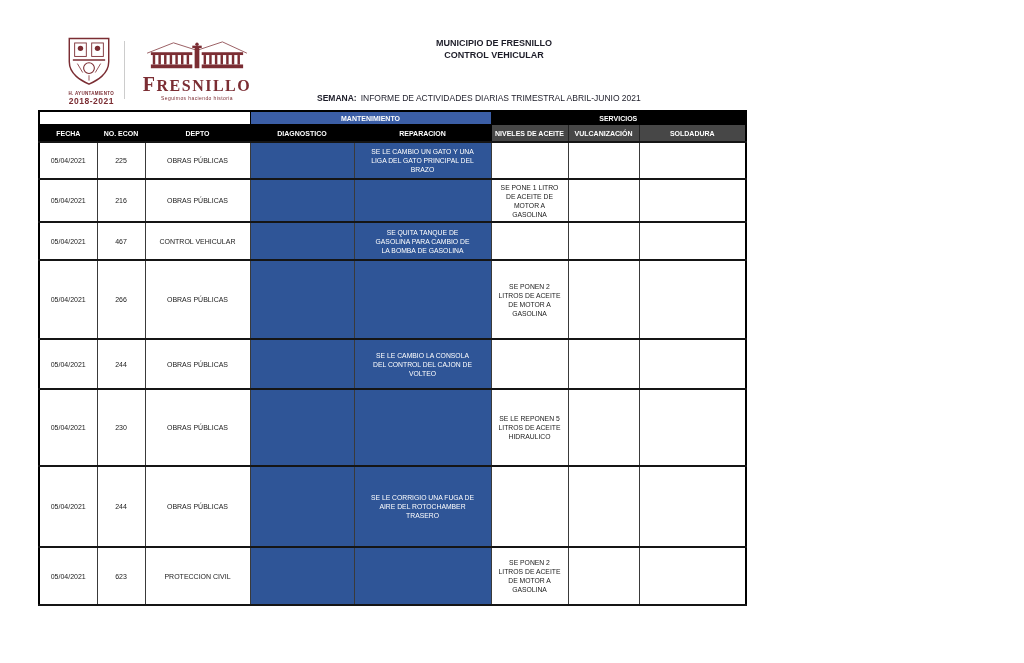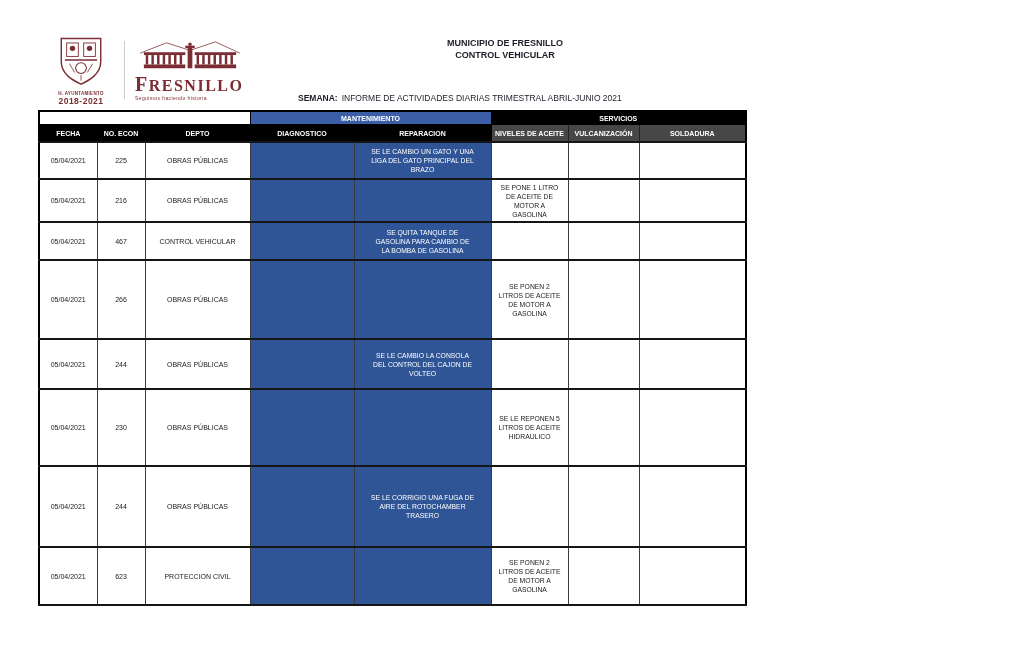--- a/index.html
+++ b/index.html
@@ -11,32 +11,32 @@
     --ink:#1d1d29;
   }
   html,body{margin:0;padding:0;}
   body{
     width:1024px;height:663px;background:#ffffff;position:relative;
     font-family:"Liberation Sans", sans-serif;color:var(--ink);
     overflow:hidden;
   }
   
   .brand{position:absolute;left:48px;top:34px;display:flex;align-items:center;gap:10px;}
-  .crest{width:66px;text-align:center;}
+  .crest{width:66px;text-align:right;}
   .crest-caption{font-size:4.5px;letter-spacing:.3px;color:var(--brand);font-weight:bold;margin-top:1px;}
   .crest-years{font-size:8.5px;color:var(--brand);font-weight:bold;letter-spacing:.5px;}
   .brand-divider{width:1px;height:58px;background:#cccccc;}
-  .fresnillo{width:124px;text-align:left;}
+  .fresnillo{width:124px;text-align:center;}
   .wordmark{font-family:"Liberation Serif", serif;font-size:16px;line-height:16px;letter-spacing:1.5px;color:var(--brand);font-weight:bold;}
   .wordmark::first-letter{font-size:20px;}
   .tagline{font-size:5px;color:var(--brand);letter-spacing:.4px;margin-top:1px;}
   
-  .titles{position:absolute;left:285px;top:38px;width:440px;text-align:center;
+  .titles{position:absolute;left:274px;top:38px;width:440px;text-align:center;
     font-weight:bold;font-size:9px;line-height:11.5px;color:var(--ink);}
-  .week-line{position:absolute;left:298px;top:93px;font-size:8.5px;white-space:nowrap;color:var(--ink);}
+  .week-line{position:absolute;left:317px;top:93px;font-size:8.5px;white-space:nowrap;color:var(--ink);}
   .week-line .lbl{font-weight:bold;margin-right:4px;}
   
   table.report{position:absolute;left:38px;top:110px;width:707px;border-collapse:collapse;table-layout:fixed;}
   table.report th,table.report td{padding:0;overflow:hidden;}
   tr.banner th{height:12px;font-size:7px;font-weight:bold;color:#ffffff;border:1px solid #000;}
   th.ghost{border:none !important;background:transparent;}
   th.banner-maint{background:var(--banner-blue);}
   th.banner-serv{background:var(--banner-black);}
   tr.cols th{height:16px;font-size:7px;font-weight:bold;color:#ffffff;background:#000000;border:1px solid #000;}
   tr.cols th.gray{background:var(--subgray);border:1px solid #222;}

